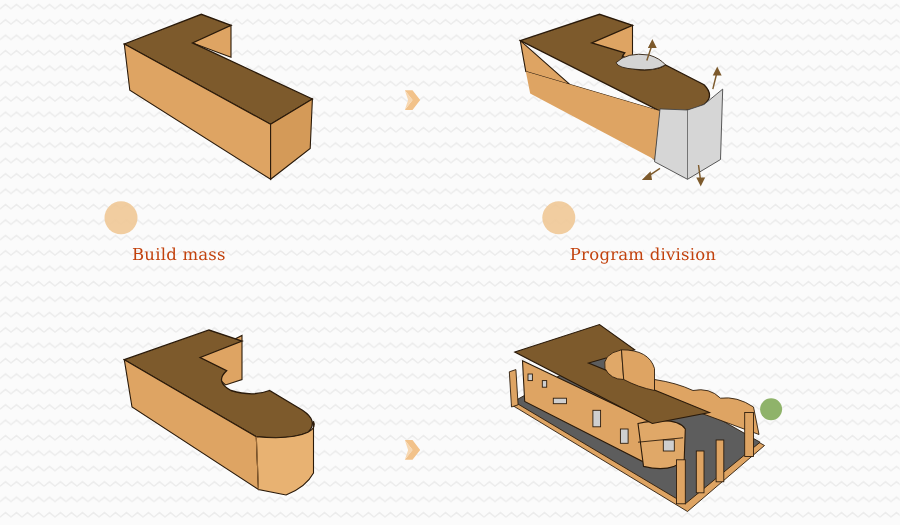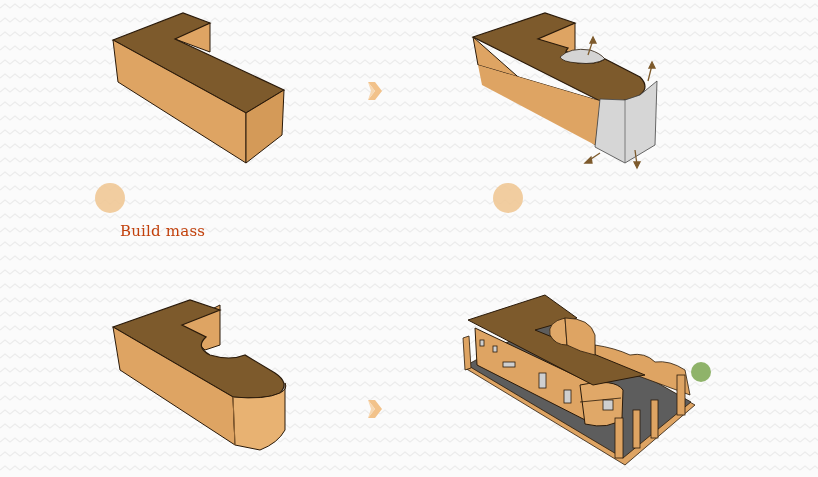--- a/index.html
+++ b/index.html
@@ -69,20 +69,21 @@
       <polygon points="192,57 189,63 195,63"></polygon>
     <line x1="140" y1="148" x2="128" y2="156"></line>
       <polygon points="125,158 131,152 132,158"></polygon>
     <line x1="175" y1="145" x2="177" y2="160"></line>
       <polygon points="177,163 174,157 180,157"></polygon>
   </g>
 </svg>
 
 <div class="label-wrap" style="left:493px;top:183px;width:170px">
   <div class="label-dot"></div>
+  <div class="label-text">Program division</div>
 </div>
 
 <svg class="step" style="left:100px;top:285px" width="200" height="175" viewBox="0 0 200 175">
   <polygon points="80,40 120,20 120,60 105,65 80,42" fill="#dea463" stroke="#2a1a0a" stroke-width="1"></polygon>
   <path d="M13,42 L90,15 L120,25 L82,40 L106,52 Q95,62 110,70 Q130,76 145,70 L175,88 Q190,98 180,108 Q165,115 133,112 Z" fill="#7d5a2c" stroke="#2a1a0a" stroke-width="1.2"></path>
   <path d="M13,42 L133,112 L135,160 L20,85 Z" fill="#dea463" stroke="#2a1a0a" stroke-width="1"></path>
   <path d="M133,112 Q165,115 180,108 Q188,104 185,98 L185,145 Q178,158 160,165 L135,160 Z" fill="#e8b272" stroke="#2a1a0a" stroke-width="1"></path>
   <line x1="133" y1="112" x2="135" y2="160" stroke="#b07a40" stroke-width="0.8"></line>
 </svg>
 

